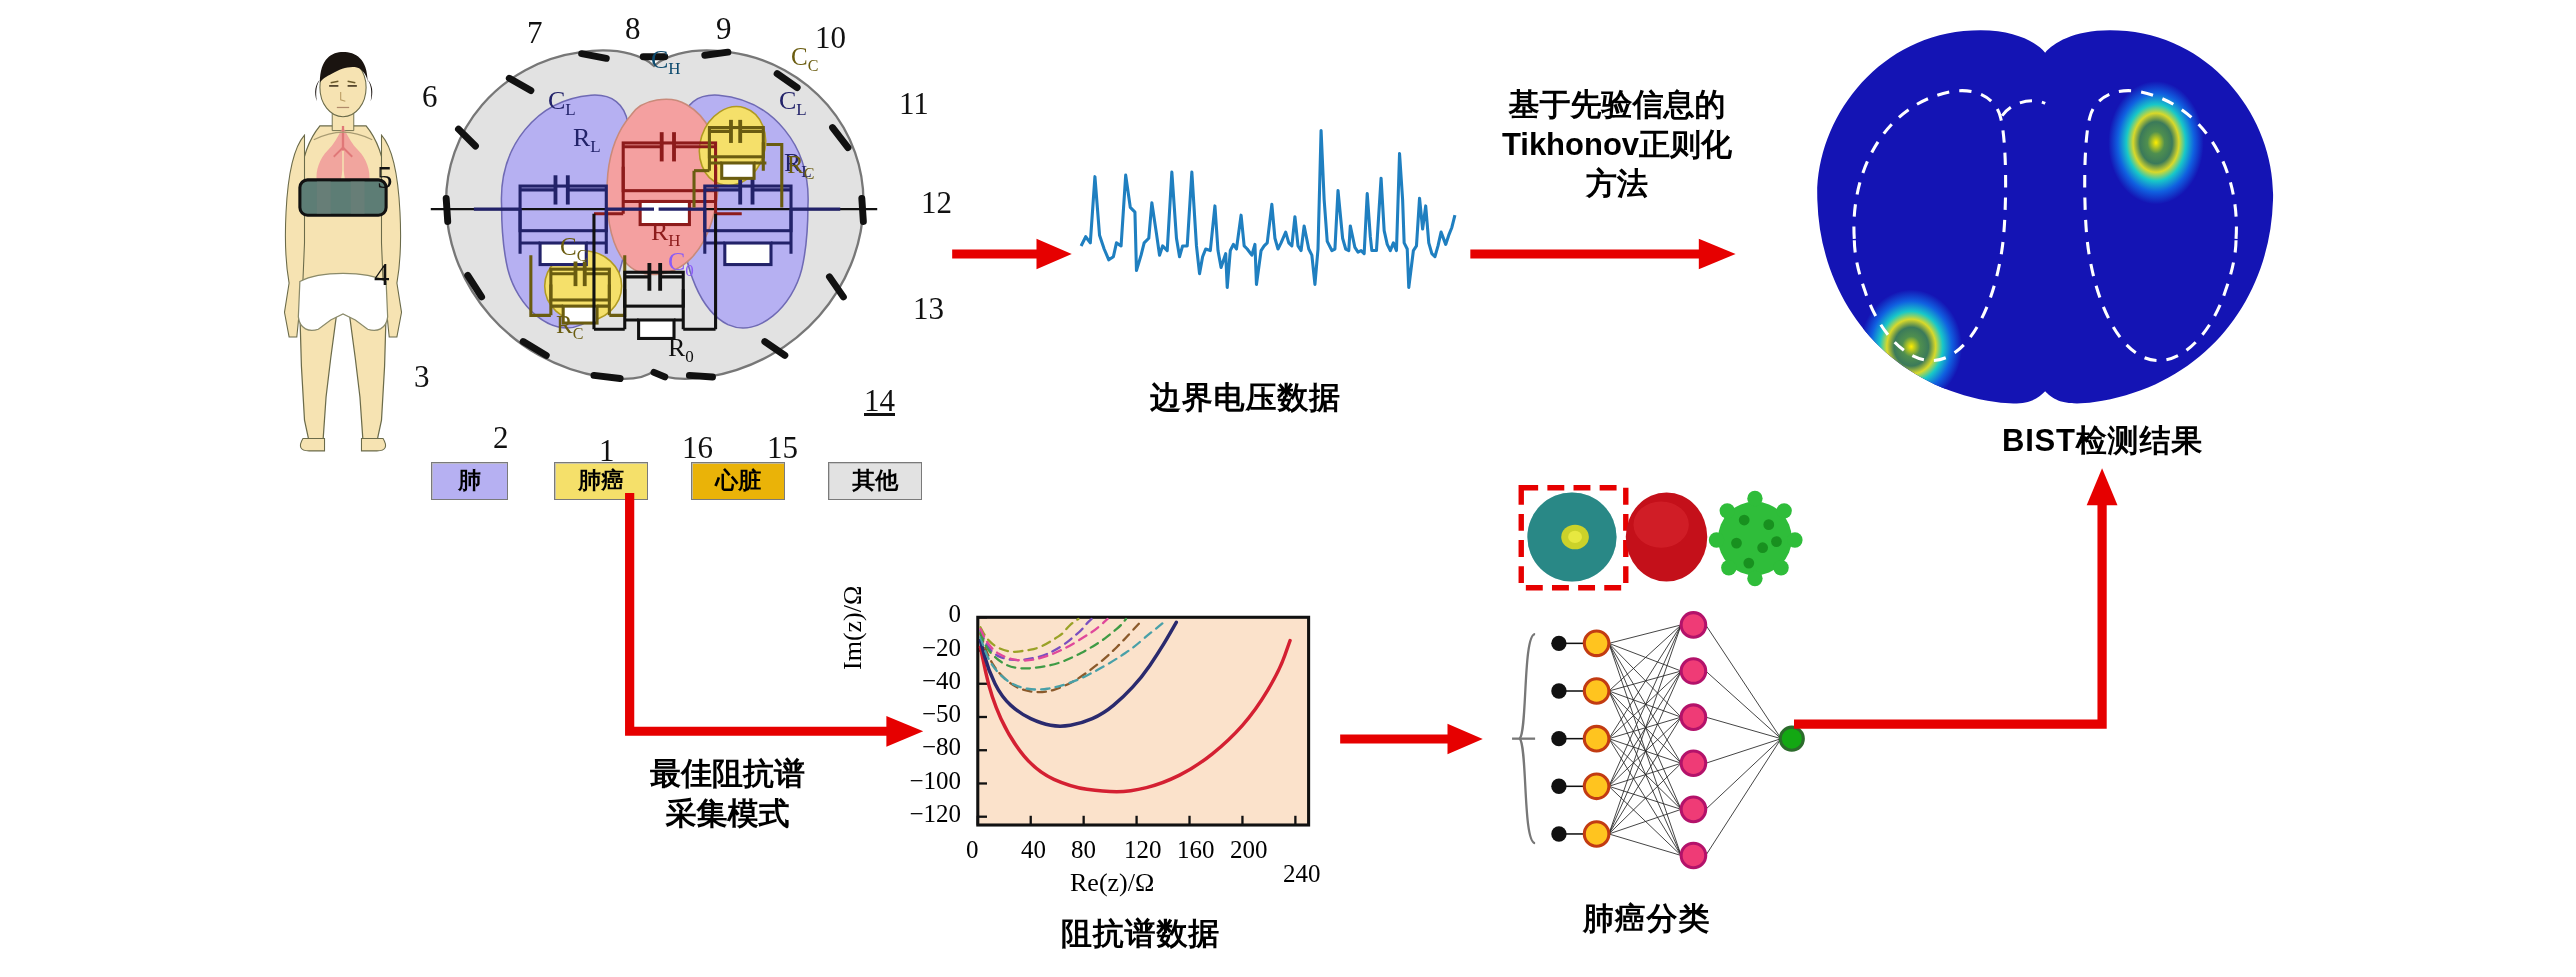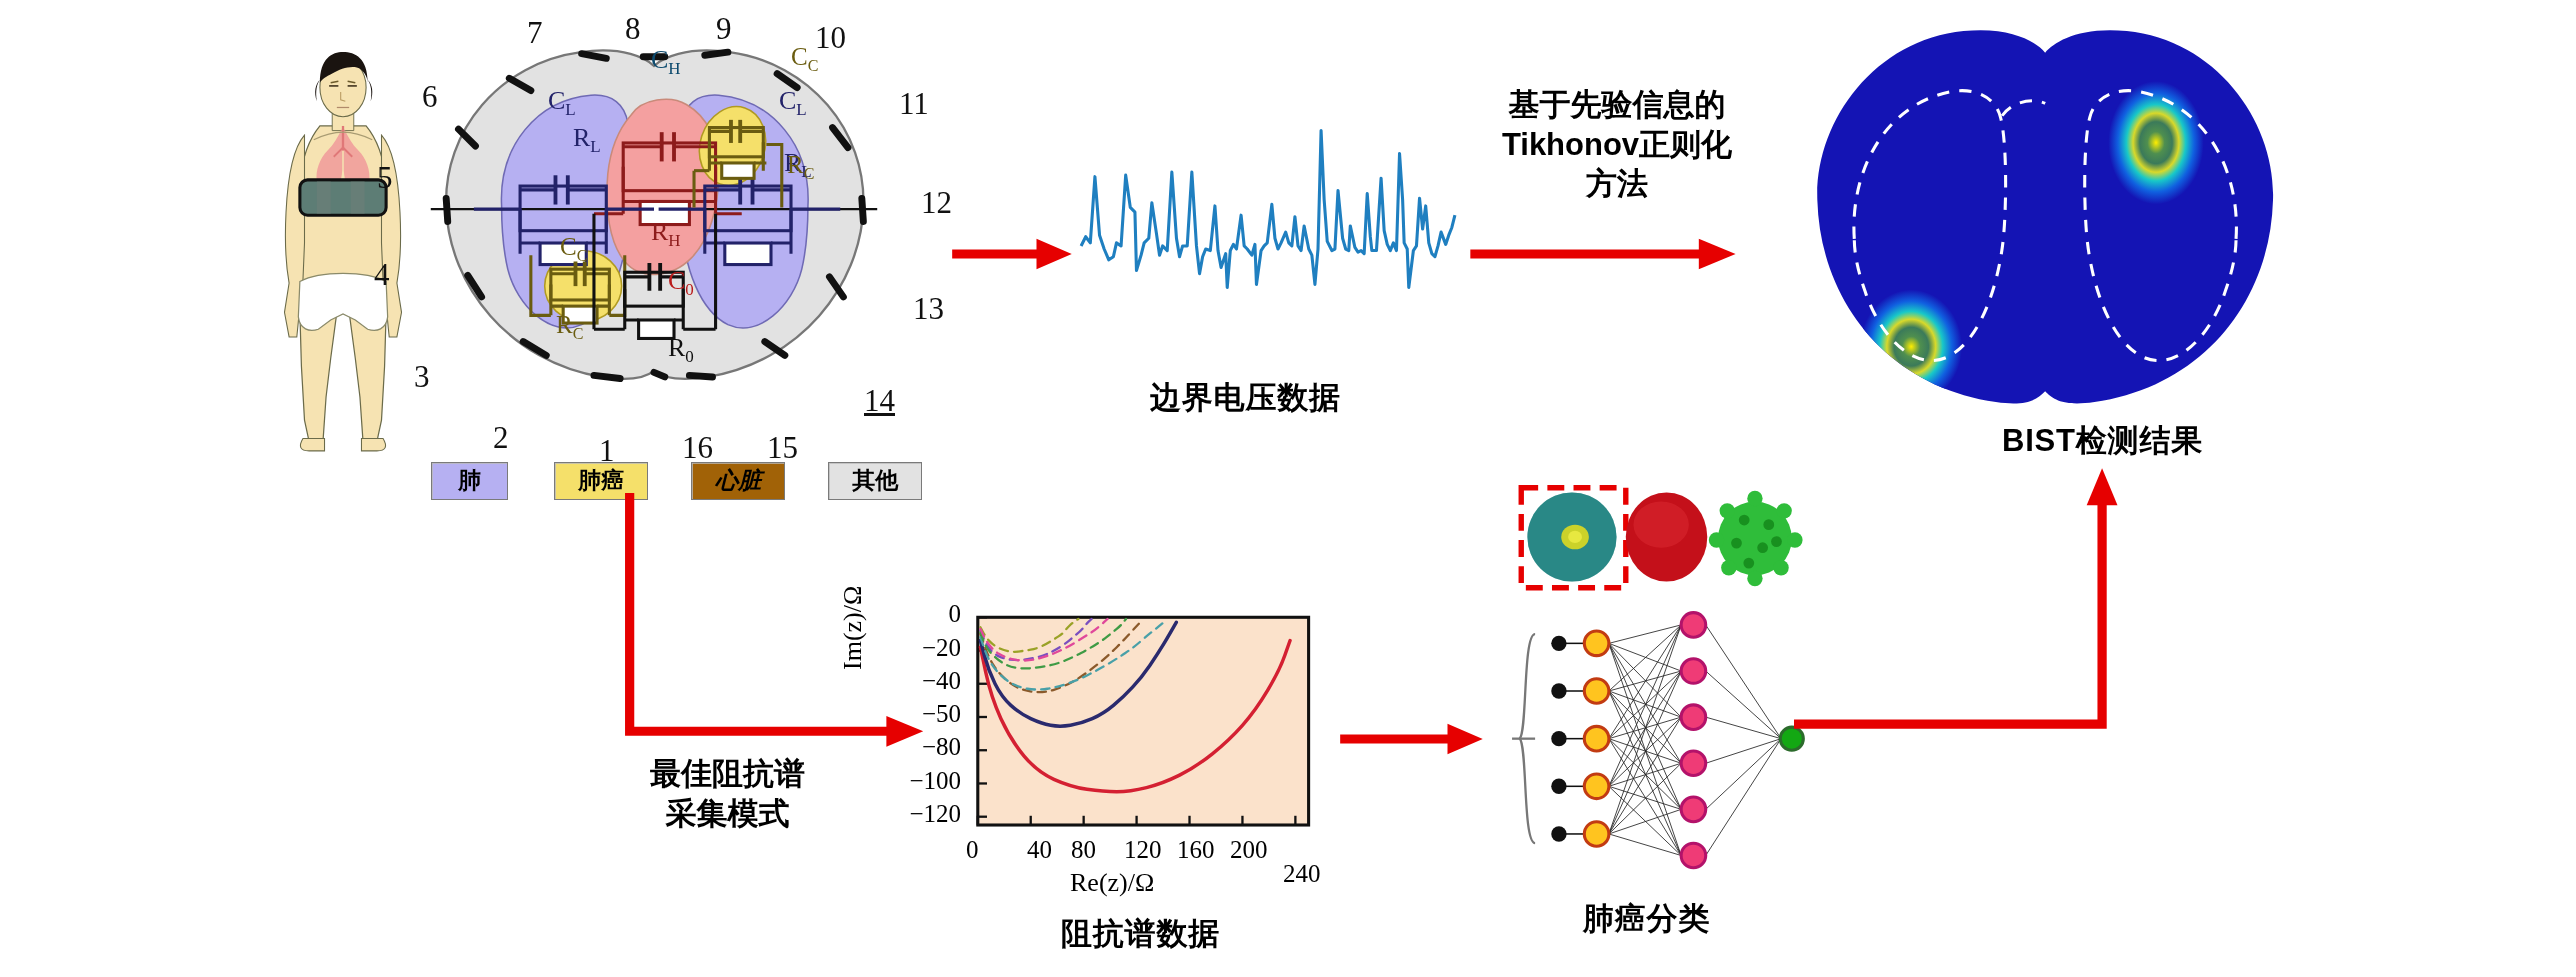--- a/index.html
+++ b/index.html
@@ -222,21 +222,21 @@
   <span>R</span><sub style="font-size:16px;">C</sub>
 </div>
 
 <div class="abs math" style="left:791px;top:43px;font-size:25px;color:#6a5c10;">
   <span>C</span><sub style="font-size:16px;">C</sub>
 </div>
 <div class="abs math" style="left:787px;top:151px;font-size:25px;color:#6a5c10;">
   <span>R</span><sub style="font-size:16px;">C</sub>
 </div>
 
-<div class="abs math" style="left:668px;top:266px;font-size:26px;color:#b91c1c;">
+<div class="abs math" style="left:668px;top:247px;font-size:26px;color:#8b5cf6;">
   <span>C</span><sub style="font-size:17px;">0</sub>
 </div>
 <div class="abs math" style="left:668px;top:333px;font-size:26px;color:#111;">
   <span>R</span><sub style="font-size:17px;">0</sub>
 </div>
 
 <div class="abs elec-num" style="left:599px;top:433px;">1</div>
 <div class="abs elec-num" style="left:493px;top:420px;">2</div>
 <div class="abs elec-num" style="left:414px;top:359px;">3</div>
 <div class="abs elec-num" style="left:374px;top:257px;">4</div>
@@ -253,21 +253,21 @@
 <div class="abs elec-num" style="left:767px;top:430px;">15</div>
 <div class="abs elec-num" style="left:682px;top:430px;">16</div>
 
 <div class="abs" style="left:431px;top:462px;width:431px;height:34px;">
   <span class="legend-box cn" style="position:absolute;left:0px;top:0px;width:60px;background:#b6b0f2;">
     <span>肺</span>
   </span>
   <span class="legend-box cn" style="position:absolute;left:123px;top:0px;width:77px;background:#f5e06a;">
     <span>肺癌</span>
   </span>
-  <span class="legend-box cn" style="position:absolute;left:260px;top:0px;width:77px;background:#a16207;font-style:italic;">
+  <span class="legend-box cn" style="position:absolute;left:260px;top:0px;width:77px;background:#eab308;">
     <span>心脏</span>
   </span>
   <span class="legend-box cn" style="position:absolute;left:397px;top:0px;width:77px;background:#e2e2e2;">
     <span>其他</span>
   </span>
 </div>
 
 <div class="abs" style="left:952px;top:231px;width:123px;height:46px;">
   <svg width="123" height="46" viewBox="0 0 160 60">
     <path d="M0 30 L118 30" stroke="#e60000" stroke-width="12"></path>
@@ -408,21 +408,21 @@
     <div class="abs" style="font-size: 25px; text-align: right; width: 114px; left: 0px; top: -7.7px;">0</div>
     <div class="abs" style="font-size: 25px; text-align: right; width: 114px; left: 0px; top: 25.6px;">−20</div>
     <div class="abs" style="font-size: 25px; text-align: right; width: 114px; left: 0px; top: 59px;">−40</div>
     <div class="abs" style="font-size: 25px; text-align: right; width: 114px; left: 0px; top: 92px;">−50</div>
     <div class="abs" style="font-size: 25px; text-align: right; width: 114px; left: 0px; top: 125px;">−80</div>
     <div class="abs" style="font-size: 25px; text-align: right; width: 114px; left: 0px; top: 159px;">−100</div>
     <div class="abs" style="font-size: 25px; text-align: right; width: 114px; left: 0px; top: 192px;">−120</div>
   </div>
 <div class="abs" id="xlabels" style="left:847px;top:608px;width:477px;height:46px;">
     <div class="abs" style="font-size: 25px; left: 119px; top: 228px;">0</div>
-    <div class="abs" style="font-size: 25px; left: 180px; top: 228px;">40</div>
+    <div class="abs" style="font-size: 25px; left: 174px; top: 228px;">40</div>
     <div class="abs" style="font-size: 25px; left: 224px; top: 228px;">80</div>
     <div class="abs" style="font-size: 25px; left: 277px; top: 228px;">120</div>
     <div class="abs" style="font-size: 25px; left: 330px; top: 228px;">160</div>
     <div class="abs" style="font-size: 25px; left: 383px; top: 228px;">200</div>
     <div class="abs" style="font-size: 25px; left: 436px; top: 228px; margin-top: 24px;">240</div>
   </div>
 
 <div class="abs math" style="left:838px;top:670px;font-size:26px;transform:rotate(-90deg);transform-origin:left top;white-space:nowrap;">Im(z)/Ω</div>
 <div class="abs math" style="left:1070px;top:868px;font-size:26px;">Re(z)/Ω</div>
 <div class="abs caption cn" style="left:1061px;top:913px;">阻抗谱数据</div>

